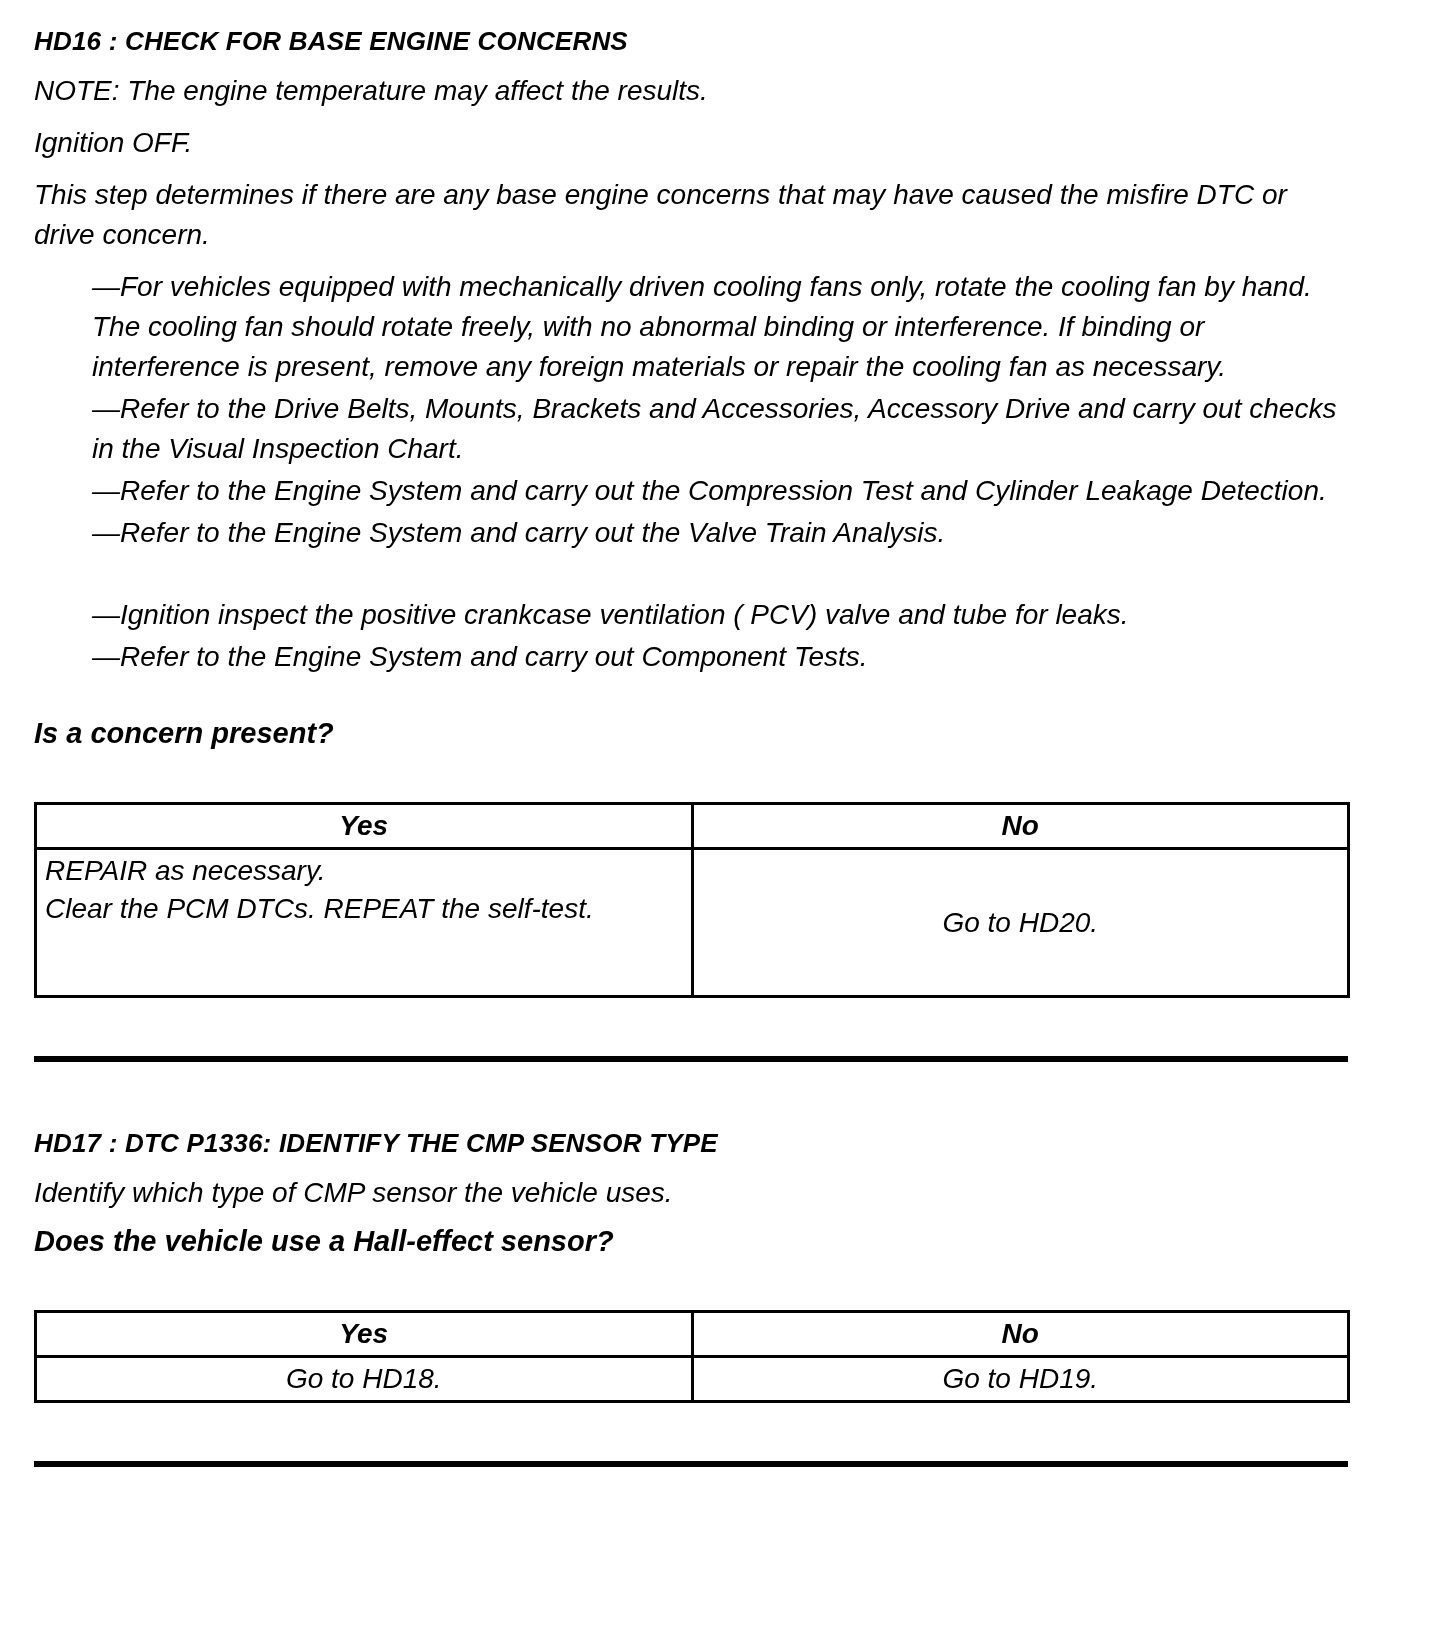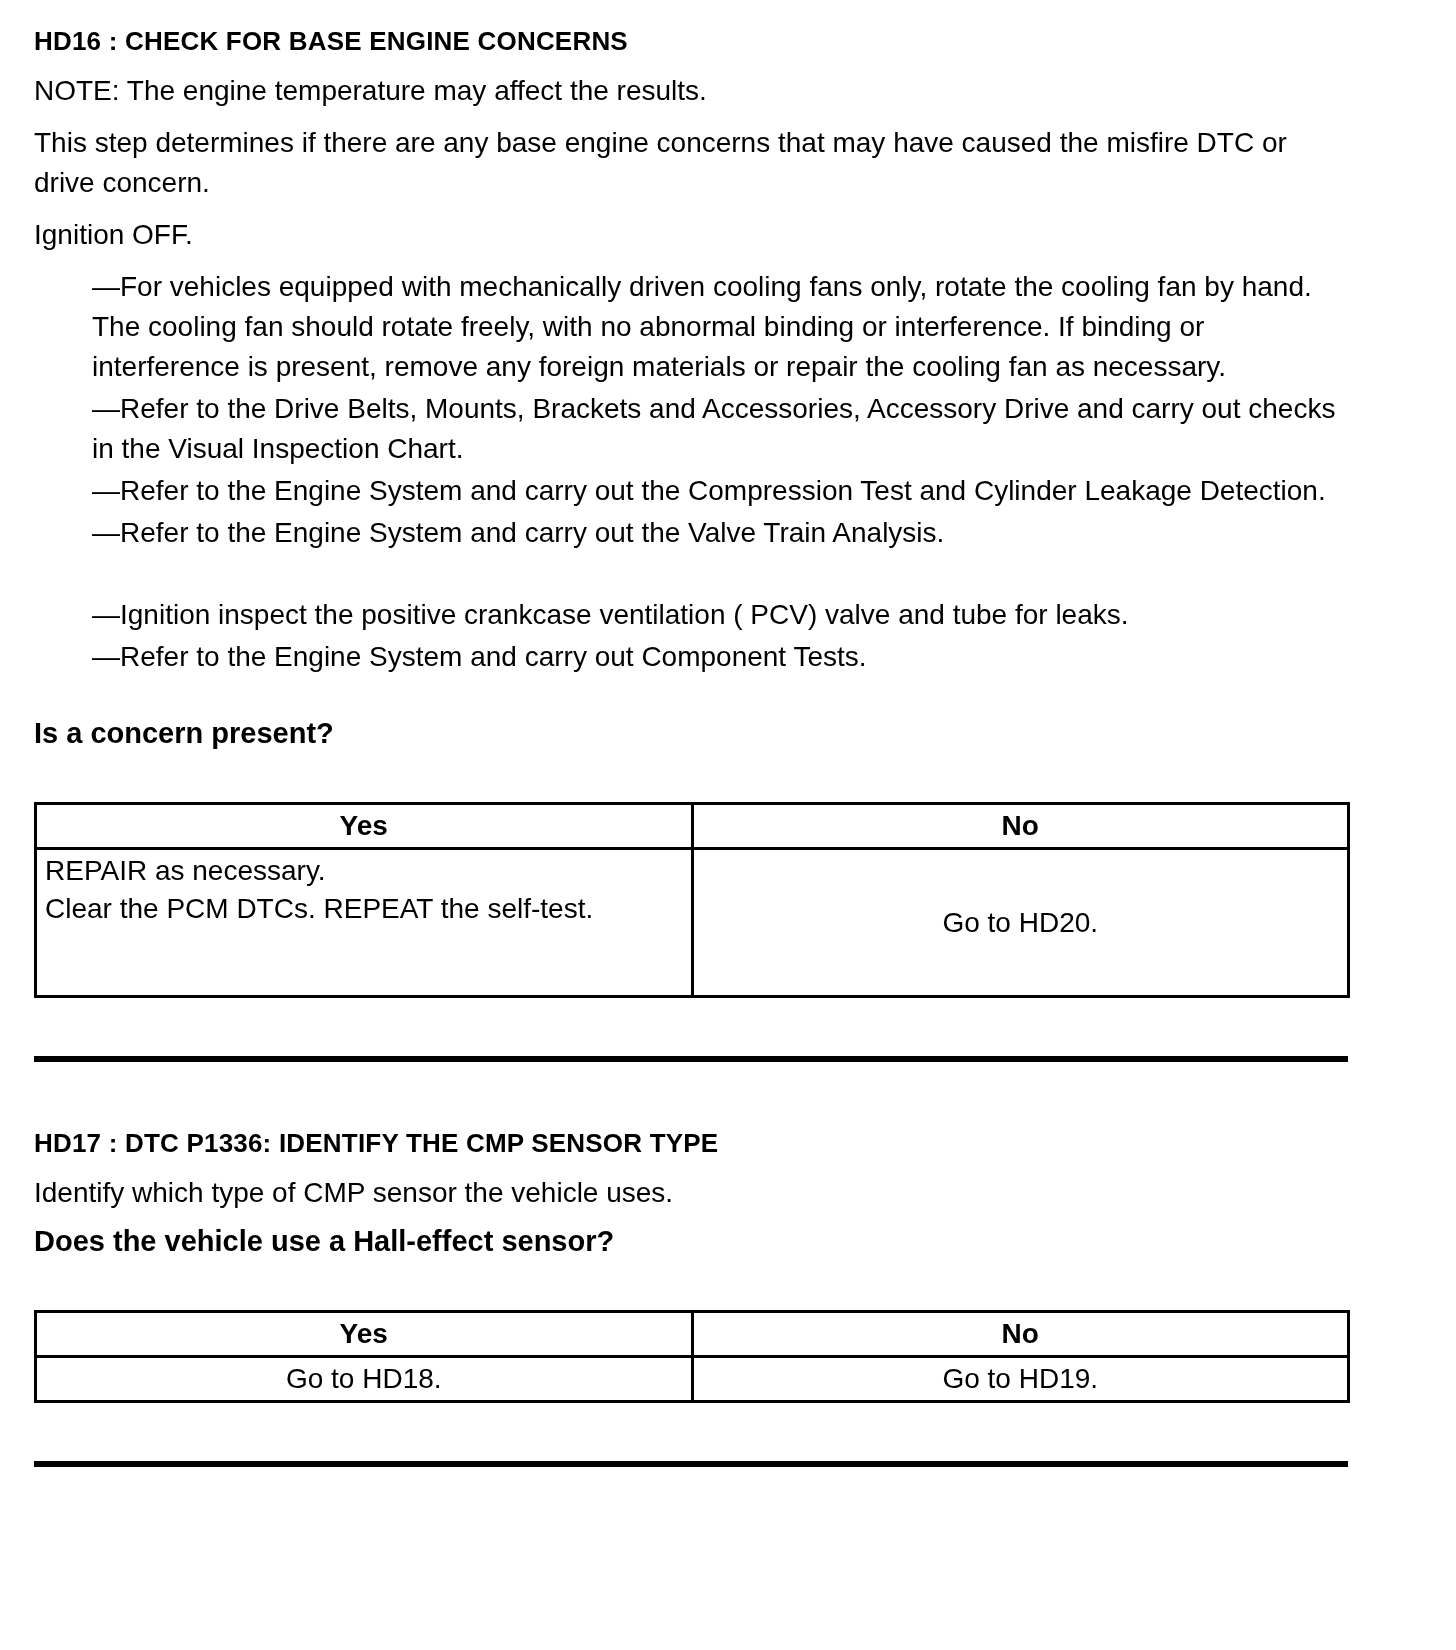--- a/index.html
+++ b/index.html
@@ -11,20 +11,21 @@
   }
   .page {
     width: 1456px;
     min-height: 1650px;
     box-sizing: border-box;
     padding: 16px 108px 40px 34px;
     background: #ffffff;
   }
   .content {
     width: 1314px;
+    font-style: italic;
   }
   .step-heading {
     font-size: 26px;
     font-weight: bold;
     margin: 10px 0 14px 0;
     letter-spacing: 0.2px;
   }
   p.body-text {
     font-size: 28px;
     line-height: 40px;
@@ -98,23 +99,23 @@
 <body>
 
 <div class="page">
   <div class="content">
 
     <section>
       <h1 class="step-heading">HD16 : CHECK FOR BASE ENGINE CONCERNS</h1>
 
       <p class="body-text">NOTE: The engine temperature may affect the results.</p>
 
+      <p class="body-text">Ignition OFF.</p>
+
       <p class="body-text">This step determines if there are any base engine concerns that may have caused the misfire DTC or drive concern.</p>
-
-      <p class="body-text">Ignition OFF.</p>
 
 
       <div class="bullet-list">
         <p class="bullet">—For vehicles equipped with mechanically driven cooling fans only, rotate the cooling fan by hand. The cooling fan should rotate freely, with no abnormal binding or interference. If binding or interference is present, remove any foreign materials or repair the cooling fan as necessary.</p>
         <p class="bullet">—Refer to the Drive Belts, Mounts, Brackets and Accessories, Accessory Drive and  carry out checks in  the Visual Inspection Chart.</p>
         <p class="bullet">—Refer to the Engine System and carry out the Compression Test and Cylinder Leakage Detection.</p>
         <p class="bullet">—Refer to the Engine System and carry out the Valve Train Analysis.</p>
         <p class="bullet gap-before">—Ignition inspect the positive crankcase ventilation ( PCV) valve and tube for leaks.</p>
         <p class="bullet">—Refer to the Engine System and carry out  Component Tests.</p>
       </div>

